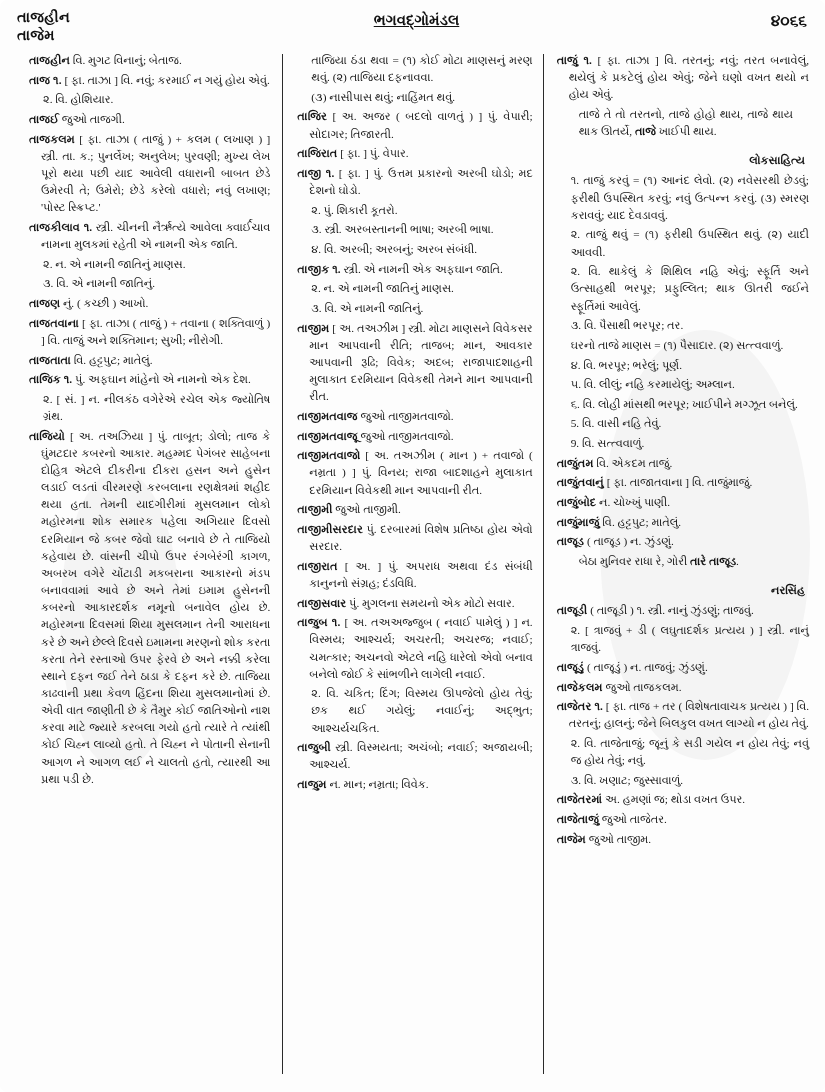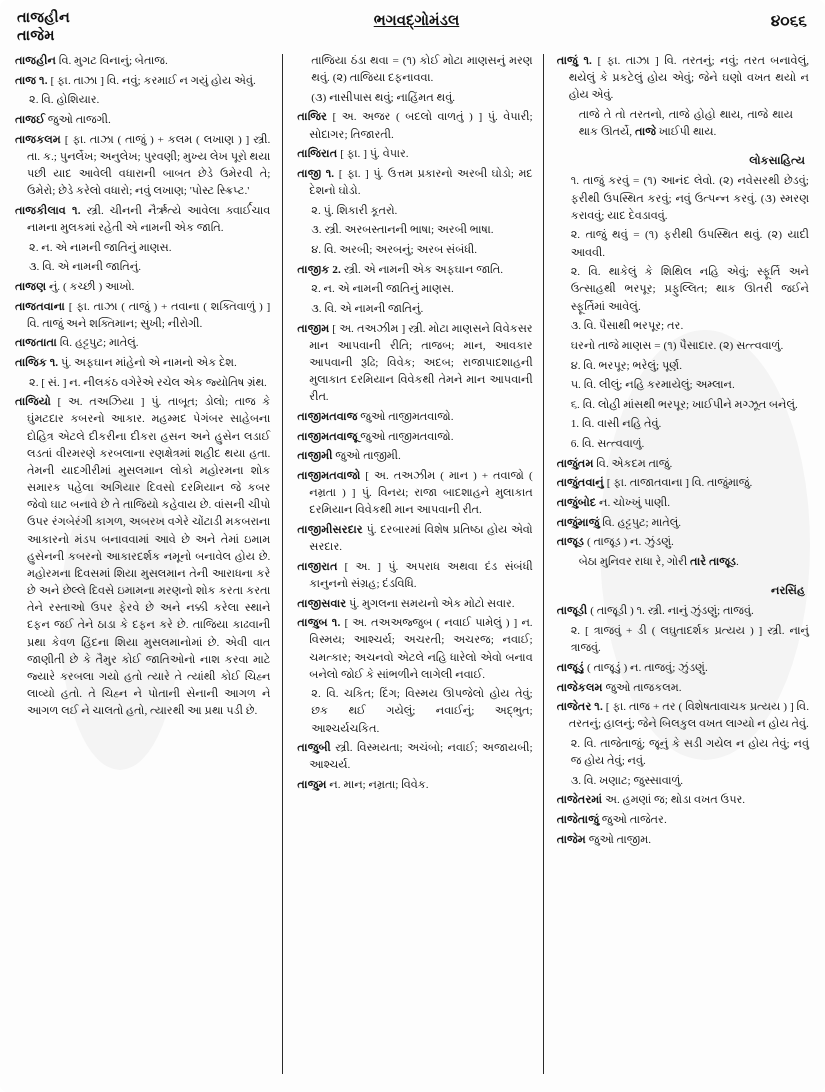--- a/index.html
+++ b/index.html
@@ -68,21 +68,21 @@
     display: flex;
   }
   .col {
     position: relative;
     box-sizing: border-box;
     font-size: 11.3px;
     line-height: 1.52;
     color: #141414;
     overflow: hidden;
   }
-  .col-1 { width: 283px; padding: 0 12px 0 15px; }
+  .col-1 { width: 283px; padding: 0 12px 0 29px; }
   .col-2 { width: 260px; padding: 0 10px 0 14px; }
   .col-3 { width: 282px; padding: 0 16px 0 13px; }
   .rule {
     width: 0;
     border-left: 1px solid #2a2a2a;
     margin: 2px 0 2px 0;
     height: 1020px;
     flex: 0 0 auto;
   }
   
@@ -167,28 +167,28 @@
     <div class="rule"></div>
     <div class="col col-2">
         <div class="cont">તાજિયા ઠંડા થવા = (૧) કોઈ મોટા માણસનું મરણ થવું. (૨) તાજિયા દફનાવવા.</div>
         <div class="cont">(૩) નાસીપાસ થવું; નાહિંમત થવું.</div>
         <div class="entry"><span class="hw">તાજિર</span><span> [ અ. અજર ( બદલો વાળતું ) ] પું. વેપારી; સોદાગર; તિજારતી.</span></div>
         <div class="entry"><span class="hw">તાજિરાત</span><span> [ ફા. ] પું. વેપાર.</span></div>
         <div class="entry"><span class="hw">તાજી ૧.</span><span> [ ફા. ] પું. ઉત્તમ પ્રકારનો અરબી ઘોડો; મદ દેશનો ઘોડો.</span></div>
         <div class="sense">૨. પું. શિકારી કૂતરો.</div>
         <div class="sense">૩. સ્ત્રી. અરબસ્તાનની ભાષા; અરબી ભાષા.</div>
         <div class="sense">૪. વિ. અરબી; અરબનું; અરબ સંબંધી.</div>
-        <div class="entry"><span class="hw">તાજીક 2.</span><span> સ્ત્રી. એ નામની એક અફઘાન જાતિ.</span></div>
+        <div class="entry"><span class="hw">તાજીક ૧.</span><span> સ્ત્રી. એ નામની એક અફઘાન જાતિ.</span></div>
         <div class="sense">૨. ન. એ નામની જાતિનું માણસ.</div>
         <div class="sense">૩. વિ. એ નામની જાતિનું.</div>
         <div class="entry"><span class="hw">તાજીમ</span><span> [ અ. તઅઝીમ ] સ્ત્રી. મોટા માણસને વિવેકસર માન આપવાની રીતિ; તાજબ; માન, આવકાર આપવાની રૂઢિ; વિવેક; અદબ; રાજાપાદશાહની મુલાકાત દરમિયાન વિવેકથી તેમને માન આપવાની રીત.</span></div>
         <div class="entry"><span class="hw">તાજીમતવાજ</span><span> જુઓ તાજીમતવાજો.</span></div>
         <div class="entry"><span class="hw">તાજીમતવાજૂ</span><span> જુઓ તાજીમતવાજો.</span></div>
+        <div class="entry"><span class="hw">તાજીમતવાજો</span><span> [ અ. તઅઝીમ ( માન ) + તવાજો ( નમ્રતા ) ] પું. વિનય; રાજા બાદશાહને મુલાકાત દરમિયાન વિવેકથી માન આપવાની રીત.</span></div>
         <div class="entry"><span class="hw">તાજીમી</span><span> જુઓ તાજીમી.</span></div>
-        <div class="entry"><span class="hw">તાજીમતવાજો</span><span> [ અ. તઅઝીમ ( માન ) + તવાજો ( નમ્રતા ) ] પું. વિનય; રાજા બાદશાહને મુલાકાત દરમિયાન વિવેકથી માન આપવાની રીત.</span></div>
         <div class="entry"><span class="hw">તાજીમીસરદાર</span><span> પું. દરબારમાં વિશેષ પ્રતિષ્ઠા હોય એવો સરદાર.</span></div>
         <div class="entry"><span class="hw">તાજીરાત</span><span> [ અ. ] પું. અપરાધ અથવા દંડ સંબંધી કાનુનનો સંગ્રહ; દંડવિધિ.</span></div>
         <div class="entry"><span class="hw">તાજીસવાર</span><span> પું. મુગલના સમયનો એક મોટો સવાર.</span></div>
         <div class="entry"><span class="hw">તાજુબ ૧.</span><span> [ અ. તઅઅજ્જુબ ( નવાઈ પામેલું ) ] ન. વિસ્મય; આશ્ચર્ય; અચરતી; અચરજ; નવાઈ; ચમત્કાર; અચનવો એટલે નહિ ધારેલો એવો બનાવ બનેલો જોઈ કે સાંભળીને લાગેલી નવાઈ.</span></div>
         <div class="sense">૨. વિ. ચકિત; દિંગ; વિસ્મય ઊપજેલો હોય તેવું; છક થઈ ગયેલું; નવાઈનું; અદ્ભુત; આશ્ચર્યચકિત.</div>
         <div class="entry"><span class="hw">તાજુબી</span><span> સ્ત્રી. વિસ્મયતા; અચંબો; નવાઈ; અજાયબી; આશ્ચર્ય.</span></div>
         <div class="entry"><span class="hw">તાજુમ</span><span> ન. માન; નમ્રતા; વિવેક.</span></div>
       </div>
     <div class="rule"></div>
     <div class="col col-3">
@@ -196,22 +196,22 @@
         <div class="quote"><span>તાજે તે તો તરતનો, તાજે હોહો થાય, તાજે થાય થાક ઊતર્યે, </span><span class="b">તાજે</span><span> ખાઈપી થાય.</span></div>
         <div class="attrib">લોકસાહિત્ય</div>
         <div class="cont">૧. તાજું કરવું = (૧) આનંદ લેવો. (૨) નવેસરથી છેડવું; ફરીથી ઉપસ્થિત કરવું; નવું ઉત્પન્ન કરવું. (૩) સ્મરણ કરાવવું; યાદ દેવડાવવું.</div>
         <div class="cont">૨. તાજું થવું = (૧) ફરીથી ઉપસ્થિત થવું. (૨) યાદી આવવી.</div>
         <div class="sense">૨. વિ. થાકેલું કે શિથિલ નહિ એવું; સ્ફૂર્તિ અને ઉત્સાહથી ભરપૂર; પ્રફુલ્લિત; થાક ઊતરી જઈને સ્ફૂર્તિમાં આવેલું.</div>
         <div class="sense">૩. વિ. પૈસાથી ભરપૂર; તર.</div>
         <div class="cont">ઘરનો તાજે માણસ = (૧) પૈસાદાર. (૨) સત્ત્વવાળું.</div>
         <div class="sense">૪. વિ. ભરપૂર; ભરેલું; પૂર્ણ.</div>
         <div class="sense">૫. વિ. લીલું; નહિ કરમાયેલું; અમ્લાન.</div>
         <div class="sense">૬. વિ. લોહી માંસથી ભરપૂર; ખાઈપીને મગ્ઝૂત બનેલું.</div>
-        <div class="sense">1. વિ. વાસી નહિ તેવું.</div>
-        <div class="sense">6. વિ. સત્ત્વવાળું.</div>
+        <div class="sense">5. વિ. વાસી નહિ તેવું.</div>
+        <div class="sense">9. વિ. સત્ત્વવાળું.</div>
         <div class="entry"><span class="hw">તાજુંતમ</span><span> વિ. એકદમ તાજું.</span></div>
         <div class="entry"><span class="hw">તાજુંતવાનું</span><span> [ ફા. તાજાતવાના ] વિ. તાજુંમાજું.</span></div>
         <div class="entry"><span class="hw">તાજુંબોદ</span><span> ન. ચોખ્ખું પાણી.</span></div>
         <div class="entry"><span class="hw">તાજુંમાજું</span><span> વિ. હટ્ટપુટ; માતેલું.</span></div>
         <div class="entry"><span class="hw">તાજૂડ</span><span> ( તાજૂડ ) ન. ઝુંડણું.</span></div>
         <div class="quote"><span>બેઠા મુનિવર રાધા રે, ગોરી </span><span class="b">તારે તાજૂડ</span><span>.</span></div>
         <div class="attrib">નરસિંહ</div>
         <div class="entry"><span class="hw">તાજૂડી</span><span> ( તાજૂડી ) ૧. સ્ત્રી. નાનું ઝુંડણું; તાજવું.</span></div>
         <div class="sense">૨. [ ત્રાજવું + ડી ( લઘુતાદર્શક પ્રત્યય ) ] સ્ત્રી. નાનું ત્રાજવું.</div>
         <div class="entry"><span class="hw">તાજૂડું</span><span> ( તાજૂડું ) ન. તાજવું; ઝુંડણું.</span></div>

